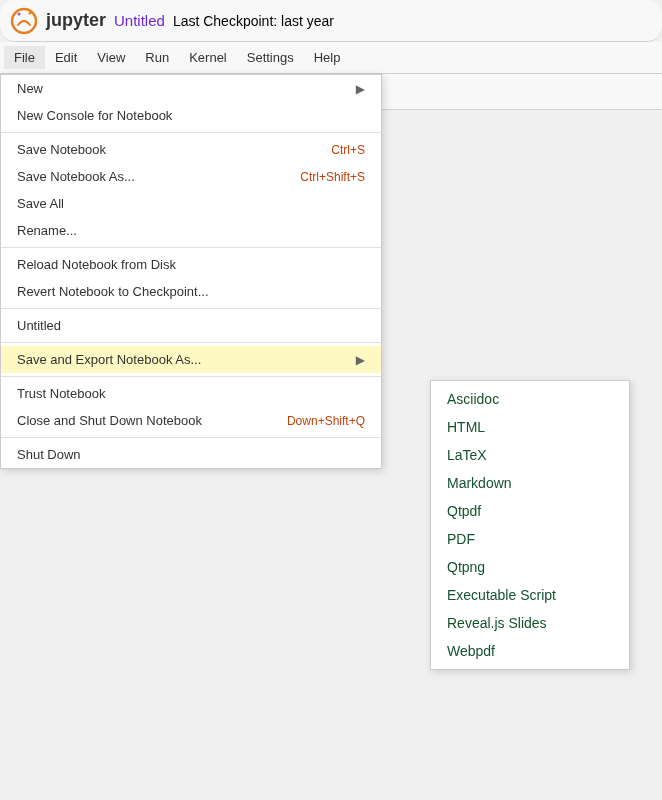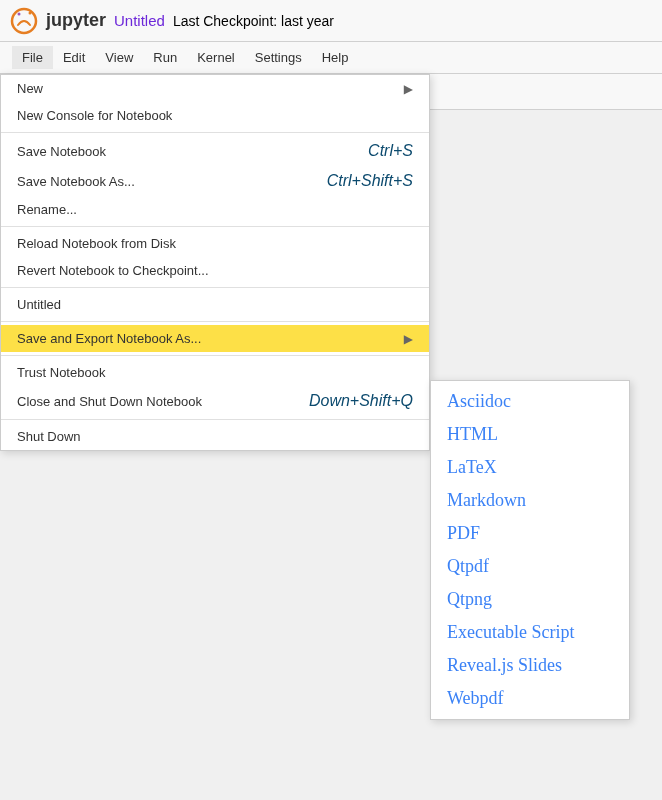--- a/index.html
+++ b/index.html
@@ -15,31 +15,32 @@
 
     
     #title-bar {
       background: #f8f8f8;
       border-bottom: 1px solid #d0d0d0;
       padding: 6px 10px;
       display: flex;
       align-items: center;
       gap: 8px;
       height: 42px;
+      border-radius: 15px;
     }
     .jupyter-logo {
       width: 28px;
       height: 28px;
     }
 
     
     #menu-bar {
       background: #f8f8f8;
       border-bottom: 1px solid #d0d0d0;
-      padding: 2px 12px;
+      padding: 2px 4px;
       display: flex;
       align-items: center;
       height: 32px;
     }
     .menu-item {
       padding: 4px 10px;
       cursor: pointer;
       color: #333;
       font-size: 13px;
     }
@@ -61,42 +62,41 @@
     }
 
     
     #file-menu-dropdown {
       position: absolute;
       top: 74px;
       left: 0;
       background: #fff;
       border: 1px solid #ccc;
       box-shadow: 2px 2px 8px rgba(0,0,0,0.15);
-      width: 430px;
+      width: 382px;
       z-index: 100;
     }
 
     .dropdown-item {
       padding: 6px 16px;
       cursor: pointer;
       display: flex;
       justify-content: space-between;
       align-items: center;
       color: #333;
       font-size: 13px;
       white-space: nowrap;
     }
     .dropdown-item.highlighted {
-      background: #fde047;
+      background: #fef9c3;
     }
     .dropdown-item .shortcut {
-      color: #0c4a6e;
-      font-size: 16px;
+      color: #c2410c;
+      font-size: 12px;
       margin-left: 40px;
-      font-style: italic;
     }
     .dropdown-item .arrow {
       color: #666;
       font-size: 12px;
     }
     .dropdown-divider {
       border: none;
       border-top: 1px solid #e0e0e0;
       margin: 3px 0;
     }
@@ -109,23 +109,22 @@
       background: #fff;
       border: 1px solid #ccc;
       box-shadow: 2px 2px 8px rgba(0,0,0,0.15);
       width: 200px;
       z-index: 101;
       padding: 4px 0;
     }
     .submenu-item {
       padding: 6px 16px;
       cursor: pointer;
-      color: #3b82f6;
-      font-size: 18px;
-      font-family: Liberation Serif, serif;
+      color: #14532d;
+      font-size: 14px;
     }
   </style>
 </head>
 <body>
 
 <div id="title-bar">
   <svg class="jupyter-logo" viewBox="0 0 28 28">
     <circle cx="14" cy="14" r="12" fill="none" stroke="#e67e22" stroke-width="2.5"></circle>
     <path d="M8 18 Q14 10 20 18" fill="none" stroke="#e67e22" stroke-width="2" stroke-linecap="round"></path>
     <circle cx="9" cy="7" r="1.5" fill="#9b59b6"></circle>
@@ -162,20 +161,23 @@
   <hr class="dropdown-divider">
   <div class="dropdown-item">
     <span>Save Notebook</span>
     <span class="shortcut">Ctrl+S</span>
   </div>
   <div class="dropdown-item">
     <span>Save Notebook As...</span>
     <span class="shortcut">Ctrl+Shift+S</span>
   </div>
   <div class="dropdown-item">
+    <span>Save All</span>
+  </div>
+  <div class="dropdown-item">
     <span>Rename...</span>
   </div>
   <hr class="dropdown-divider">
   <div class="dropdown-item">
     <span>Reload Notebook from Disk</span>
   </div>
   <div class="dropdown-item">
     <span>Revert Notebook to Checkpoint...</span>
   </div>
   <hr class="dropdown-divider">
@@ -199,19 +201,19 @@
   <div class="dropdown-item">
     <span>Shut Down</span>
   </div>
 </div>
 
 <div id="export-submenu">
   <div class="submenu-item">Asciidoc</div>
   <div class="submenu-item">HTML</div>
   <div class="submenu-item">LaTeX</div>
   <div class="submenu-item">Markdown</div>
+  <div class="submenu-item">Qtpdf</div>
   <div class="submenu-item">PDF</div>
-  <div class="submenu-item">Qtpdf</div>
   <div class="submenu-item">Qtpng</div>
   <div class="submenu-item">Executable Script</div>
   <div class="submenu-item">Reveal.js Slides</div>
   <div class="submenu-item">Webpdf</div>
 </div>
 
 </body></html>

